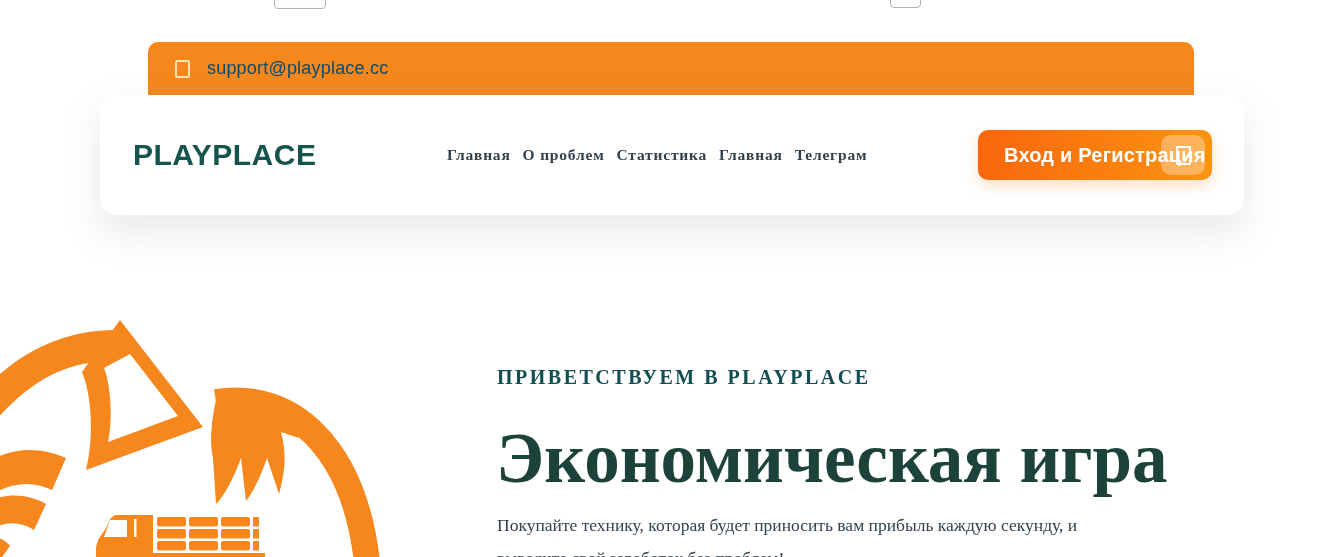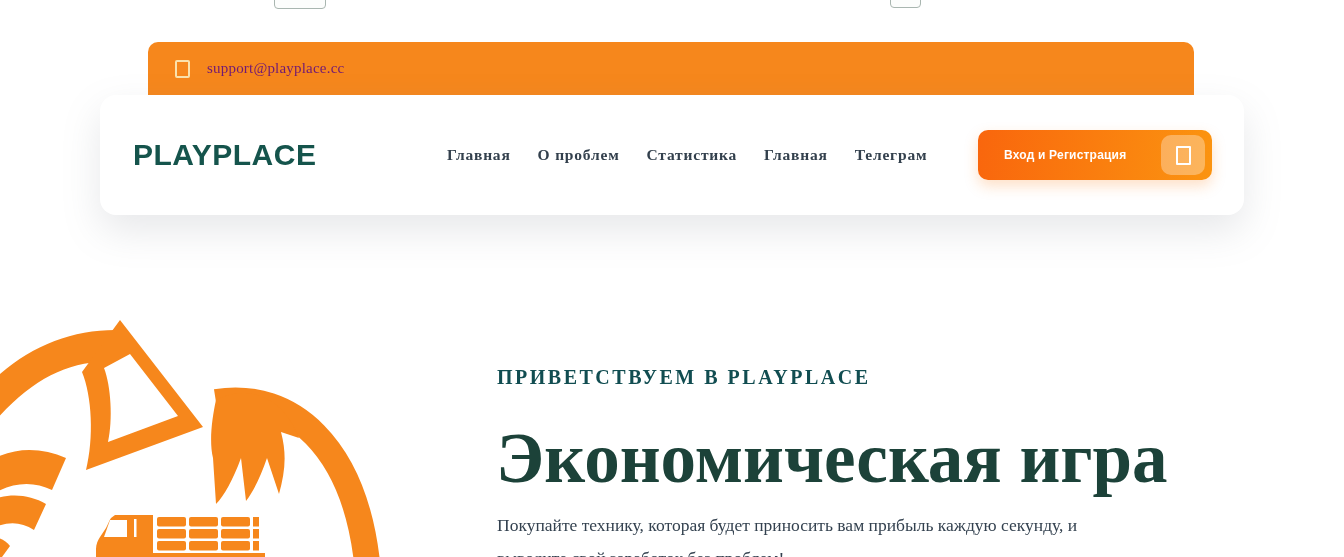--- a/index.html
+++ b/index.html
@@ -16,35 +16,35 @@
                box-sizing:border-box;}
   .partial-left{left:274px;top:-10px;width:52px;height:19px;}
   .partial-right{left:890px;top:-8px;width:31px;height:16px;}
 
   
   .topbar{position:absolute;left:148px;top:42px;width:1046px;height:80px;border-radius:10px;
           background:var(--orange);z-index:1;}
   .topbar-inner{height:53px;display:flex;align-items:center;padding-left:27px;}
   .mail-icon{display:inline-block;width:11px;height:14px;border:2px solid #fbe2ac;
              border-radius:2px;margin-right:17px;}
-  .email{color:#701a75;font-size:15px;text-decoration:none;letter-spacing:.2px;font-family:Liberation Serif, serif;}
+  .email{color:#0c4a6e;font-size:18px;text-decoration:none;letter-spacing:.2px;}
 
   
   .navcard{position:absolute;left:100px;top:95px;width:1144px;height:120px;background:#ffffff;
            border-radius:16px;box-shadow:0 16px 38px rgba(120,128,140,.18);z-index:2;}
   .logo{position:absolute;left:33px;top:0;height:100%;display:flex;align-items:center;
         font-size:30px;font-weight:800;letter-spacing:.5px;color:var(--logo-teal);cursor:pointer;}
-  .menu{position:absolute;left:347px;top:0;height:100%;display:flex;align-items:center;gap:27px;}
+  .menu{position:absolute;left:347px;top:0;height:100%;display:flex;align-items:center;gap:12px;}
   .menu a{font-family:"Liberation Serif",serif;font-weight:700;font-size:15.5px;
           letter-spacing:.8px;color:var(--nav-ink);text-decoration:none;}
   .authbtn{position:absolute;right:32px;top:35px;width:234px;height:50px;border:none;
            border-radius:10px;background:linear-gradient(96deg,var(--button-start),var(--button-end));
            display:flex;align-items:center;padding:0 0 0 26px;cursor:pointer;
            box-shadow:0 6px 14px rgba(250,130,30,.25);}
-  .authbtn-label{color:#ffffff;font-size:12px;font-weight:700;letter-spacing:.2px;
+  .authbtn-label{color:#ffffff;font-size:20px;font-weight:700;letter-spacing:.2px;
                  font-family:"Liberation Sans",sans-serif;}
   .authbtn-iconbox{position:absolute;right:7px;top:5px;width:44px;height:40px;border-radius:10px;
                    background:rgba(255,255,255,.32);display:flex;align-items:center;justify-content:center;}
   .tofu{display:inline-block;width:11px;height:15px;border:2px solid #ffffff;border-radius:1px;}
 
   
   .hero-art{position:absolute;left:-10px;top:300px;width:420px;height:257px;}
   .hero-art .o{fill:var(--orange);}
   .hero-art .w{fill:#ffffff;}
   .hero-art .arc{fill:none;stroke:var(--orange);stroke-width:26px;}

